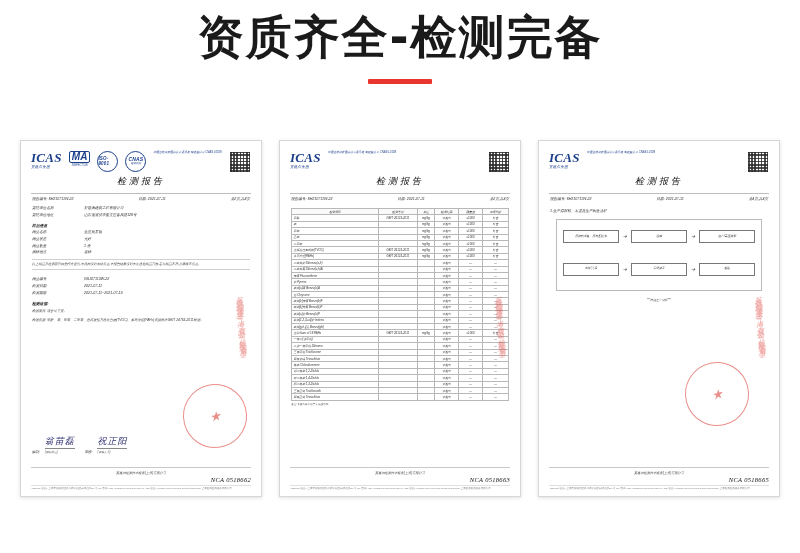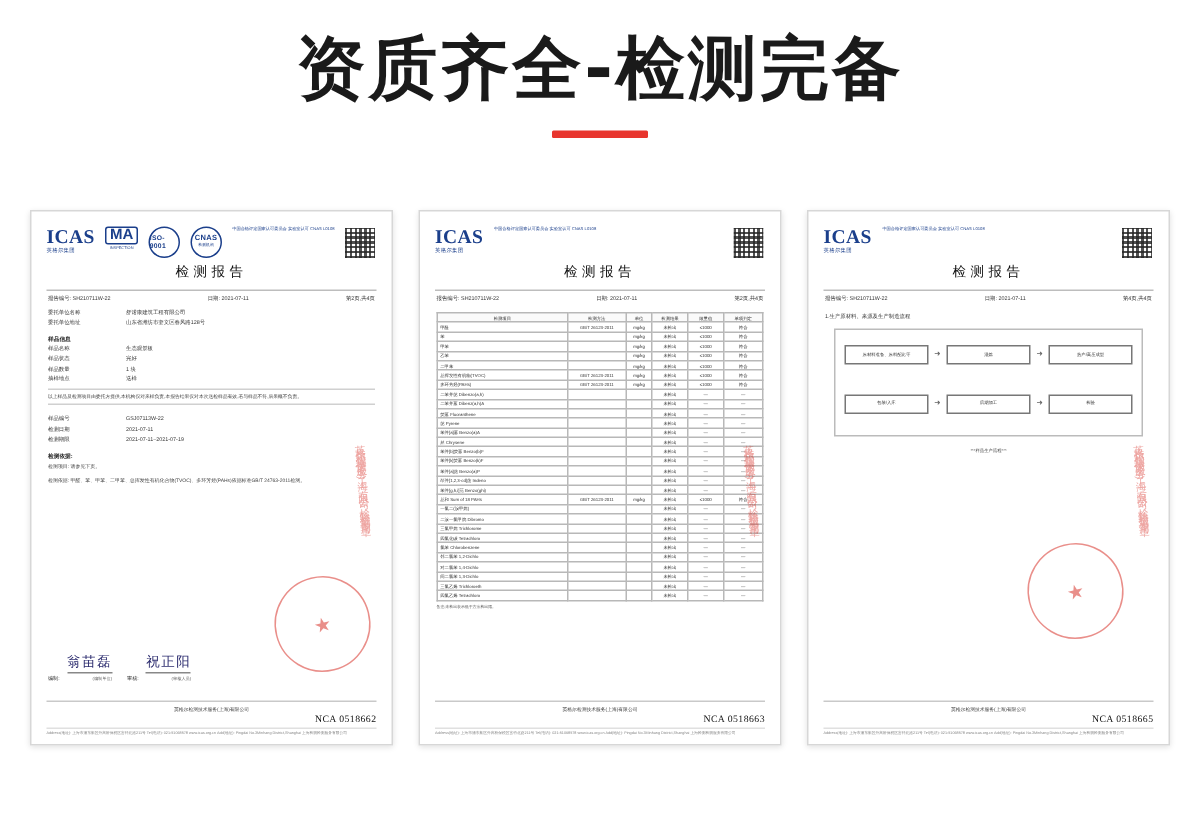--- a/index.html
+++ b/index.html
@@ -18,21 +18,21 @@
   .page {
     width: 800px;
     height: 553px;
     position: relative;
     background: #fff;
   }
 
   
   .header {
     text-align: center;
-    padding-top: 18px;
+    padding-top: 10px;
   }
   .header-title {
     font-family: "DejaVu Sans", "Liberation Sans", sans-serif;
     font-size: 46px;
     font-weight: bold;
     letter-spacing: 2px;
     color: #1a1a1a;
     line-height: 1.2;
   }
   .header-rule {
@@ -45,20 +45,21 @@
 
   
   .certs {
     position: absolute;
     top: 140px;
     left: 0;
     width: 800px;
     display: flex;
     justify-content: center;
     gap: 17px;
+    font-style: italic;
   }
   .cert {
     width: 240px;
     height: 355px;
     background: #ffffff;
     border: 1px solid #d7d7d7;
     box-shadow: 0 1px 4px rgba(0,0,0,0.13);
     position: relative;
     overflow: hidden;
     font-size: 3.4px;
@@ -227,21 +228,21 @@
     position: absolute;
     left: 11px;
     right: 11px;
     bottom: 42px;
     display: flex;
     align-items: flex-end;
     gap: 10px;
     font-size: 3.4px;
   }
   .sign-block {
-    text-align: right;
+    text-align: left;
     flex: 0 0 auto;
   }
   .sign-label {
     font-size: 3.4px;
     color: #333;
     margin-right: 2px;
   }
   .sign-name {
     font-family: "Liberation Serif", serif;
     font-size: 9px;

